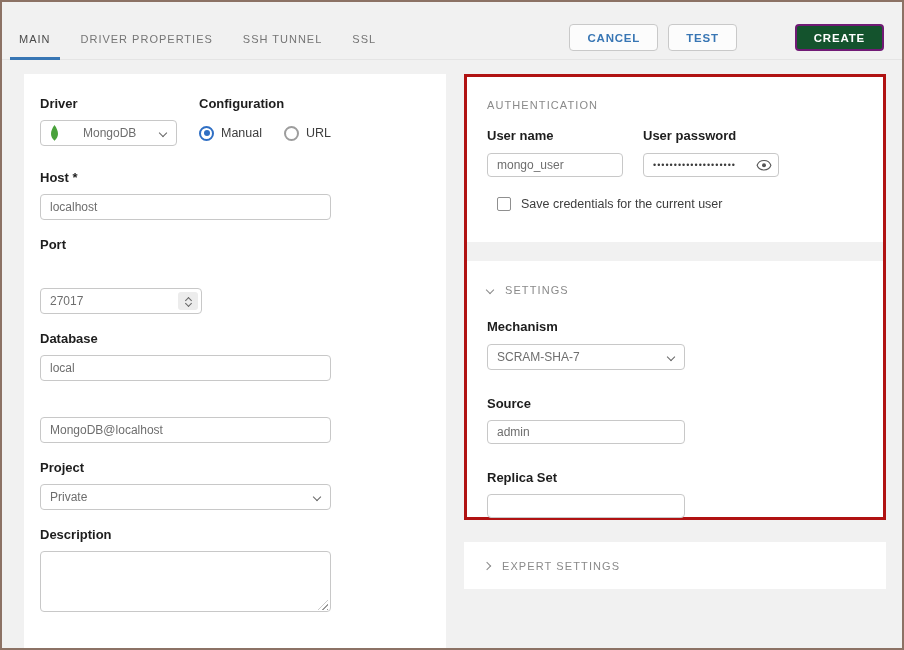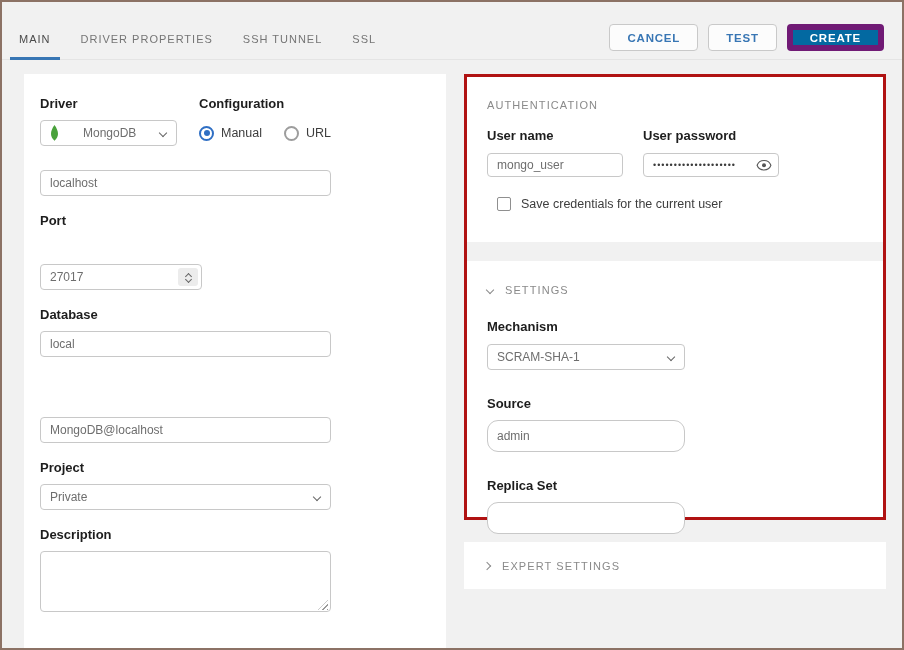--- a/index.html
+++ b/index.html
@@ -23,21 +23,21 @@
     border-bottom:3px solid transparent; cursor:default; font-weight:400;
   }
   .tab.active { color:#4a4a4a; border-bottom-color:#3876b4; }
   .actions { position:absolute; right:18px; top:22px; display:flex; gap:10px; }
   .btn {
     height:27px; padding:0 17px; border-radius:4px; font-size:11.5px;
     font-weight:bold; letter-spacing:0.8px; display:flex; align-items:center;
     font-family:"Liberation Sans", sans-serif;
   }
   .btn.ghost { background:#fcfcfc; border:1px solid #c9c9c9; color:#3876b4; }
-  .btn.primary { background:#0369a1; border:6px solid #701a75; color:#ffffff; }
+  .btn.primary { background:#14532d; border:2px solid #701a75; color:#ffffff;margin-left:48px; }
 
   
   .card { position:absolute; background:#ffffff; }
   .card-left-1 { left:22px; top:72px; width:422px; height:381px; padding:22px 16px; }
   .card-left-2 { left:22px; top:393px; width:422px; bottom:0; padding:22px 16px; }
 
   .field-label { font-size:13px; font-weight:bold; color:#1d1d1d; margin-bottom:9px; }
   .text-input {
     height:26px; width:291px; border:1px solid #c8c8c8; border-radius:4px;
     background:#fff; font-size:12px; color:#6e6e6e; padding:0 9px; outline:none;
@@ -112,21 +112,21 @@
   .checkbox-box { width:14px; height:14px; border:1.5px solid #8f8f8f; border-radius:2px; background:#fff; }
   .checkbox-label { font-size:12.5px; color:#3d3d3d; }
 
   .gray-band { height:19px; background:#f1f1f1; }
 
   .settings-section { padding:23px 20px 0 20px; }
   .collapser { display:flex; align-items:center; gap:12px; cursor:pointer; }
   .collapser .chev { border-color:#8a8a8a; }
   .settings-section .group-label { margin-top:23px; }
   .sel-198 { width:198px; }
-  .in-198 { width:198px; height:32px;border-radius:11px; }
+  .in-198 { width:198px; height:24px; }
   .mb26 { margin-bottom:26px; }
 
   
   .expert-card {
     position:absolute; left:462px; top:540px; width:422px; height:47px;
     background:#ffffff; display:flex; padding:0 20px;
   }
 
   .leaf { line-height:0; margin-right:8px; }
 </style>
@@ -172,20 +172,21 @@
           </div>
           <div class="radio">
             <span class="radio-circle"></span>
             <span class="radio-label">URL</span>
           </div>
         </div>
       </div>
     </div>
 
     <div class="group">
+      <div class="field-label">Host *</div>
       <input class="text-input" type="text" value="localhost" style="">
     </div>
 
     <div class="group">
       <div class="field-label">Port</div>
       <div class="spin-wrap">
         <input class="text-input" type="text" value="27017" style="">
         <div class="spinner">
           <span class="c up"></span>
           <span class="c dn"></span>
@@ -252,21 +253,21 @@
     <div class="gray-band"></div>
 
     <div class="settings-section">
       <div class="collapser">
         <span class="chev down"></span>
         <span class="section-title">SETTINGS</span>
       </div>
 
       <div class="field-label group-label">Mechanism</div>
       <div class="fake-select sel-198 mb26" style="margin-top:10px;">
-        <span>SCRAM-SHA-1</span>
+        <span>SCRAM-SHA-7</span>
         <span class="chev down"></span>
       </div>
 
       <div class="field-label">Source</div>
       <input class="text-input in-198 mb26" type="text" value="admin" style="">
 
       <div class="field-label">Replica Set</div>
       <input class="text-input in-198" type="text" value="" style="">
     </div>
   </div>

